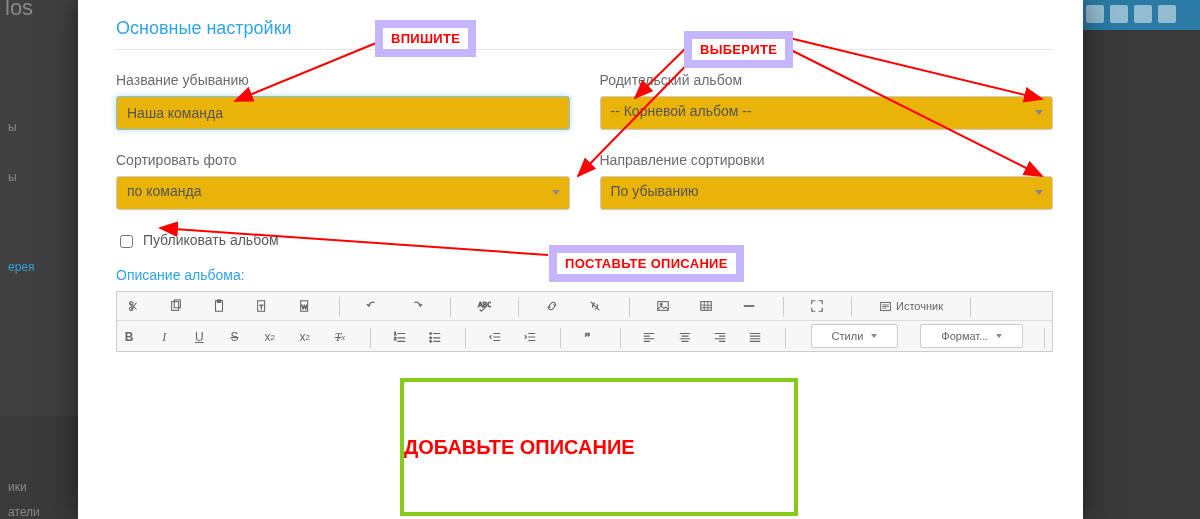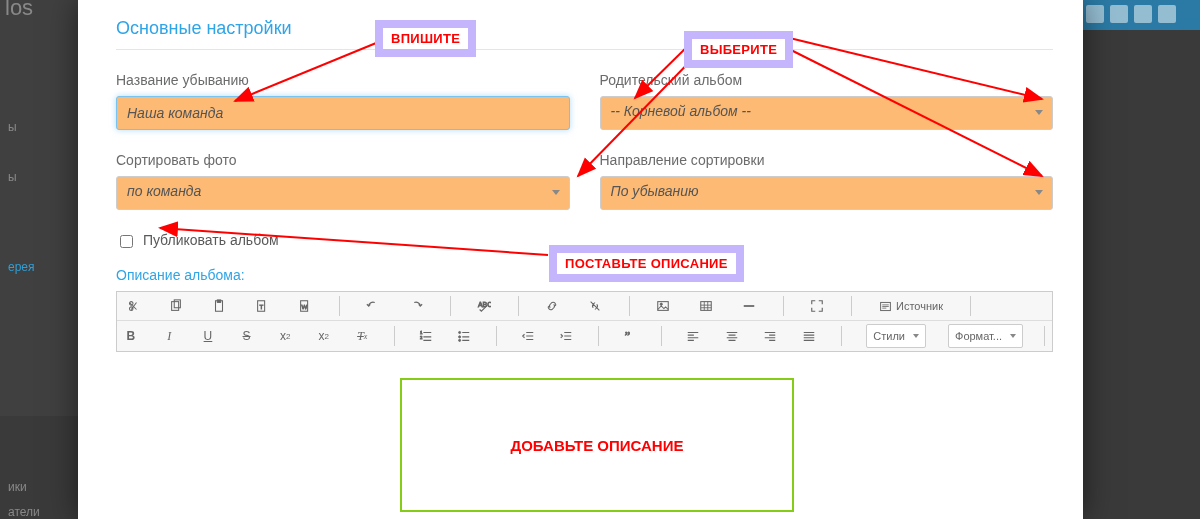--- a/index.html
+++ b/index.html
@@ -14,42 +14,42 @@
   
   .modal{position:absolute;left:78px;top:0;width:1005px;height:519px;background:#fff;box-shadow:0 0 30px rgba(0,0,0,.5);}
   .inner{padding:18px 30px 0 38px;}
   .title{color:#2fa4e7;font-size:18px;font-weight:400;margin:0 0 4px 0;display:inline-block;}
   .hr{border-bottom:1px solid #e5e5e5;margin-top:6px;}
   .row{display:flex;gap:30px;margin-top:22px;}
   .col{flex:1;}
   label.lab{display:block;color:#6b6b6b;font-size:14px;margin-bottom:8px;}
   input.txt, .sel{
     width:100%;box-sizing:border-box;height:34px;border:1px solid #ccc;border-radius:3px;
-    padding:6px 28px 6px 10px;font-size:14px;color:#555;background:#fdba74;position:relative;font-style:italic;
+    padding:6px 28px 6px 10px;font-size:14px;color:#555;background:#eab308;position:relative;
   }
   input.txt.focus{border-color:#79c3f0;box-shadow:0 0 6px rgba(121,195,240,.6);outline:none;}
   .sel-wrap{position:relative;}
   .sel-wrap .caret{position:absolute;right:10px;top:14px;width:0;height:0;border-left:4px solid transparent;border-right:4px solid transparent;border-top:5px solid #888;}
   .chk-row{margin-top:22px;color:#595959;}
   .chk-row input{vertical-align:middle;margin-right:6px;}
   .desc-lab{margin-top:16px;color:#2fa4e7;font-size:14px;}
   
   .tb{margin-top:8px;border:1px solid #ccc;background:#f7f7f7;}
-  .tb-row{display:flex;flex-wrap:nowrap;align-items:center;border-bottom:1px solid #ddd;padding:3px 4px;gap:18px;}
+  .tb-row{display:flex;flex-wrap:nowrap;align-items:flex-end;border-bottom:1px solid #ddd;padding:3px 4px;gap:18px;}
   .tb-row:last-child{border-bottom:none;}
   .tb-btn{display:inline-flex;align-items:center;justify-content:center;width:24px;height:22px;color:#666;font-size:12px;cursor:pointer;border-right:1px solid transparent;}
   .tb-btn svg{width:14px;height:14px;fill:#666;stroke:#666;}
   .tb-sep{width:1px;height:20px;background:#ccc;margin:0 3px;}
   .tb-txtbtn{display:inline-flex;align-items:center;height:22px;padding:0 6px;color:#666;font-size:11px;gap:4px;cursor:pointer;}
-  .tb-combo{display:inline-flex;align-items:center;height:22px;padding:0 6px;color:#666;font-size:11px;border:1px solid #ccc;background:#fff;border-radius:2px;margin-left:4px;gap:8px;cursor:pointer;}
+  .tb-combo{display:inline-flex;align-items:center;height:22px;padding:0 20px;color:#666;font-size:11px;border:1px solid #ccc;background:#fff;border-radius:2px;margin-left:4px;gap:8px;cursor:pointer;}
   .tb-combo .mini-caret{width:0;height:0;border-left:3px solid transparent;border-right:3px solid transparent;border-top:4px solid #888;}
   .editor-area{height:0;}
   
   .ann{position:absolute;border:8px solid #c4b5fd;color:red;font-weight:bold;font-size:13px;padding:3px 8px;background:#fff;z-index:50;font-family:Arial;letter-spacing:.3px;}
-  .big-ann{position:absolute;border:2px solid #84cc16;color:red;font-weight:bold;font-size:15px;z-index:40;display:flex;align-items:center;justify-content:center;background:transparent;}
+  .big-ann{position:absolute;border:4px solid #84cc16;color:red;font-weight:bold;font-size:20px;z-index:40;display:flex;align-items:center;justify-content:flex-start;background:transparent;}
   svg.overlay{position:absolute;left:0;top:0;z-index:45;pointer-events:none;}
   
   .b{font-weight:bold;}
   .i{font-style:italic;font-family:Georgia,serif;}
   .u{text-decoration:underline;}
   .s{text-decoration:line-through;}
 </style>
 </head>
 <body>
 

